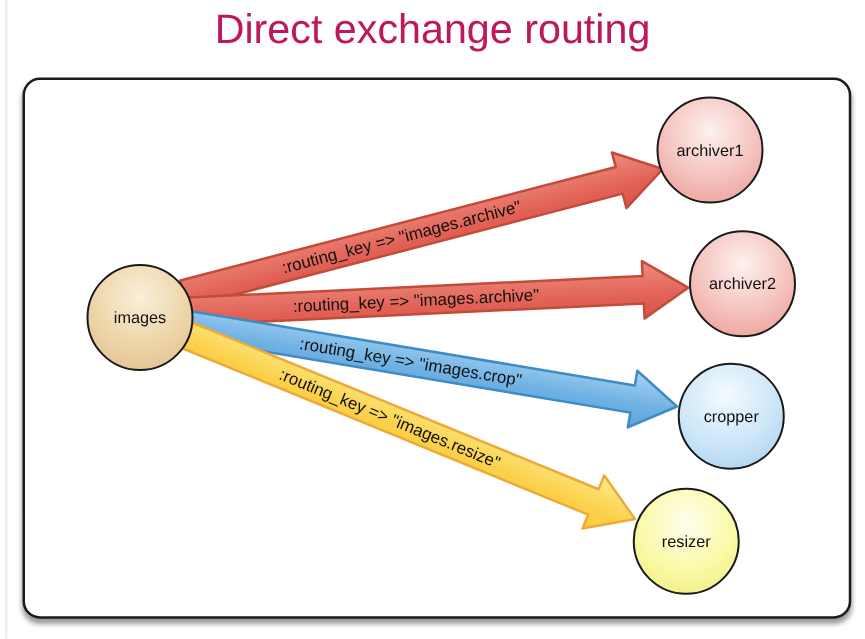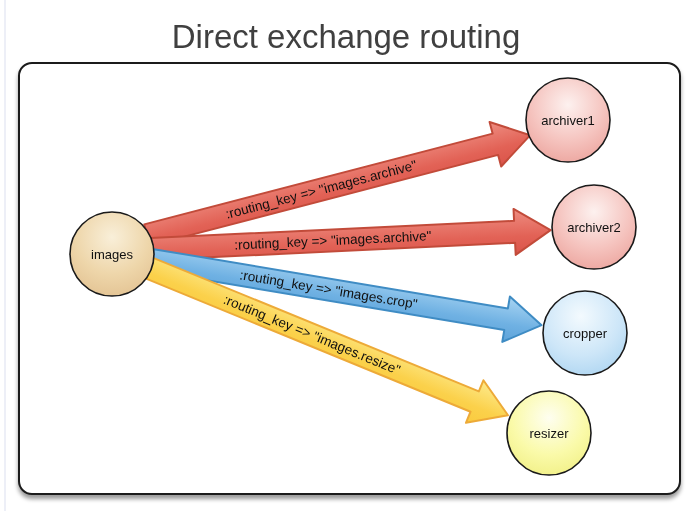--- a/index.html
+++ b/index.html
@@ -20,27 +20,27 @@
   .edge-artifact {
     position: absolute;
     left: 4px;
     top: 0;
     width: 2px;
     height: 511px;
     background: #edeff7;
   }
   .title {
     position: absolute;
-    top: 16px;
+    top: 2px;
     left: 0;
     width: 692px;
     text-align: center;
     font-size: 33px;
     font-weight: 400;
-    color: #404040;
+    color: #be185d;
     letter-spacing: 0px;
     line-height: 1.3;
   }
   .panel {
     position: absolute;
     left: 18px;
     top: 62px;
     width: 659px;
     height: 429px;
     background: #ffffff;

